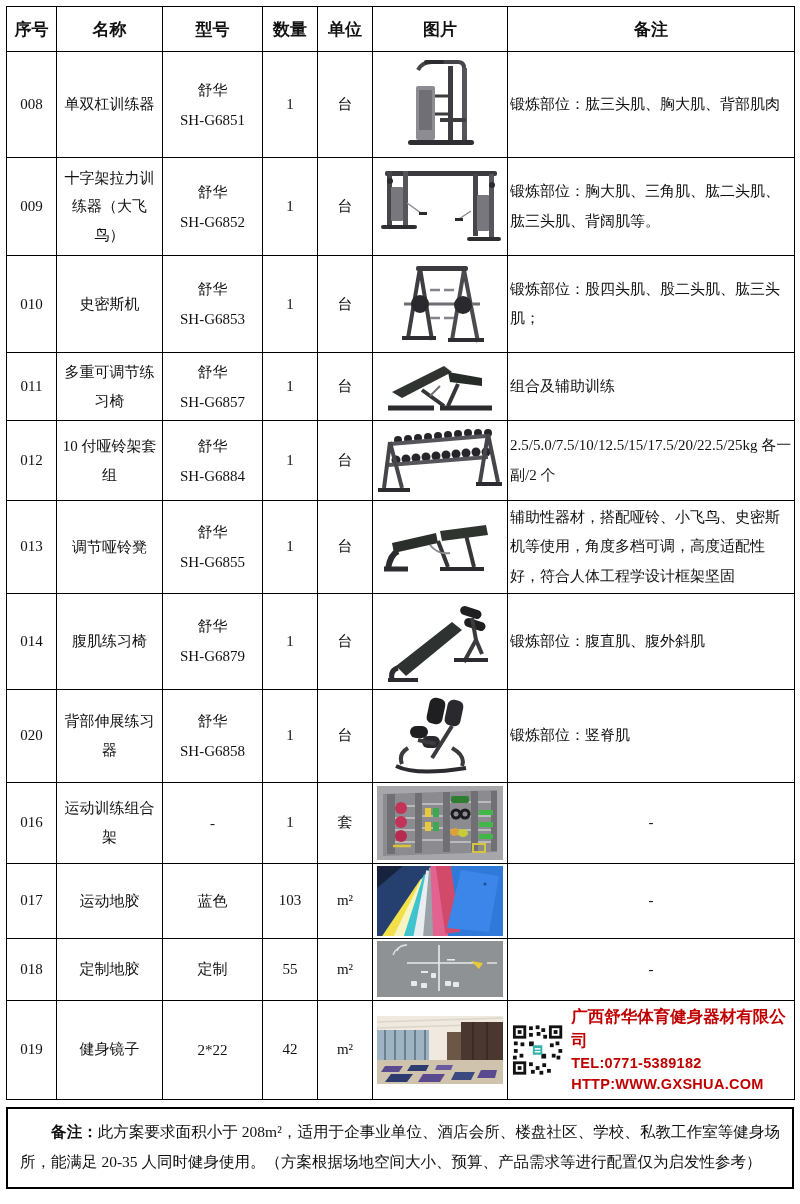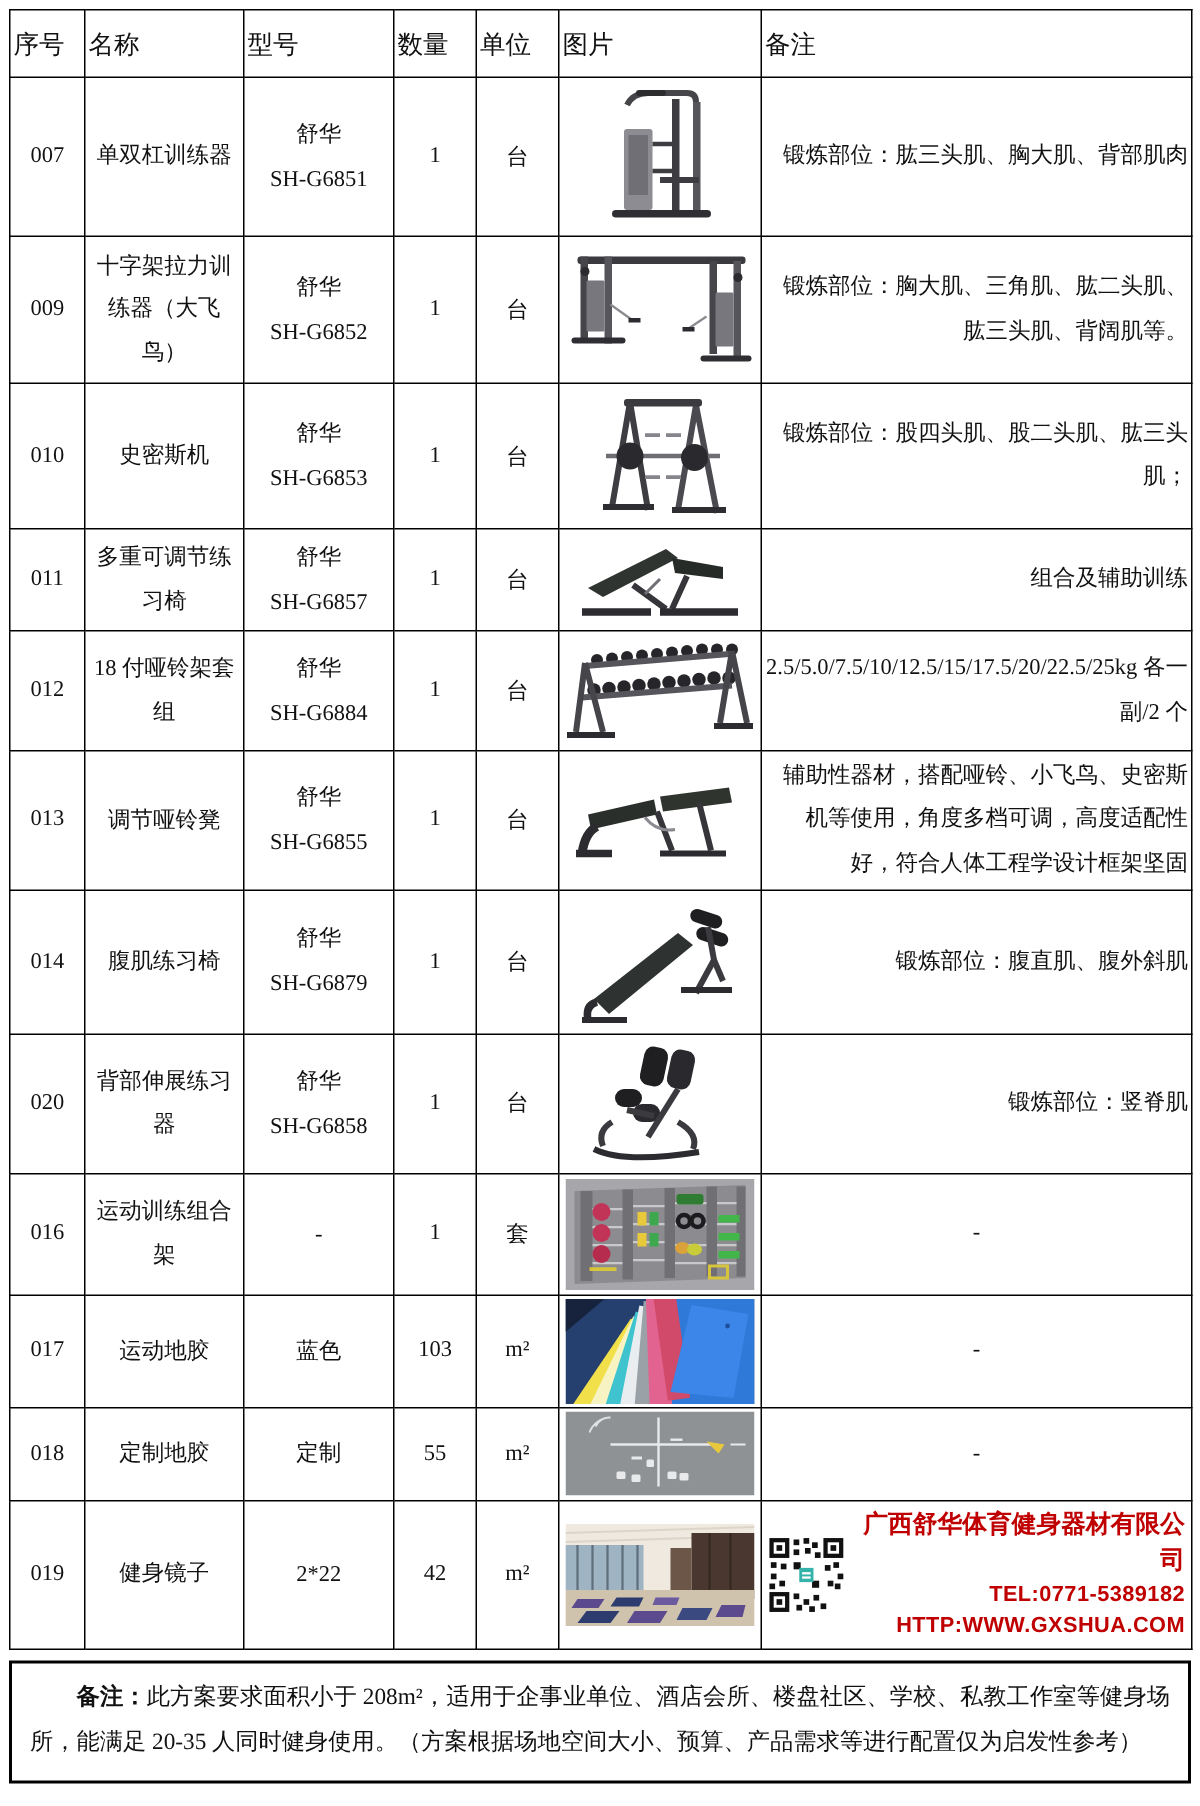--- a/index.html
+++ b/index.html
@@ -1,25 +1,25 @@
 <!DOCTYPE html>
 <html><head>
 <meta charset="utf-8">
 <style>
   html,body{margin:0;padding:0;background:#fff;}
   body{width:800px;height:1204px;font-family:"Liberation Serif","DejaVu Serif",serif;color:#111;}
   .page{width:788px;margin:6px auto 0 auto;}
   table.main{border-collapse:collapse;width:788px;table-layout:fixed;}
   table.main td,table.main th{border:1.5px solid #000;padding:2px;overflow:hidden;}
   .title-cell{height:37px;text-align:center;font-size:23px;font-weight:bold;letter-spacing:1px;}
-  th{height:40px;font-size:17px;font-weight:normal;text-align:left;}
+  th{height:40px;font-size:17px;font-weight:bold;text-align:center;}
   td{font-size:15px;text-align:center;vertical-align:middle;}
   td.name{padding:2px 13px;line-height:1.9;}
   td.model{line-height:2.0;text-align:center;}
-  td.remark{text-align:right;padding:4px 10px;line-height:1.95;font-size:15px;}
+  td.remark{text-align:left;padding:4px 10px;line-height:1.95;font-size:15px;}
   td.remark.center{text-align:center;}
   td.pic{padding:3px;}
   .pic-wrap{display:flex;align-items:center;justify-content:center;}
   .vendor{display:flex;align-items:center;gap:8px;padding:2px 2px;}
   .vendor-text{display:flex;flex-direction:column;justify-content:center;line-height:1.45;
     font-family:"Liberation Sans","DejaVu Sans",sans-serif;font-weight:bold;color:#c00000;}
   .vendor-company{font-size:16.5px;}
   .vendor-line{font-size:14.5px;letter-spacing:.3px;}
   .footnote{border:2px solid #000;margin-top:7px;padding:8px 12px 10px 12px;
     font-size:15.5px;line-height:1.95;text-align:justify;}
@@ -47,21 +47,21 @@
     <th>序号</th>
     <th>名称</th>
     <th>型号</th>
     <th>数量</th>
     <th>单位</th>
     <th>图片</th>
     <th>备注</th>
   </tr>
 
   <tr style="height:106px;">
-    <td>007</td>
+    <td>008</td>
     <td class="name">单双杠训练器</td>
     <td class="model">
       <div>舒华</div>
       <div>SH-G6851</div>
     </td>
     <td>1</td>
     <td>台</td>
     <td class="pic">
             <div class="pic-wrap">
       <svg width="88" height="98" viewBox="0 0 88 98">
@@ -156,21 +156,21 @@
         <path d="M10 52 h46 M62 52 h52" stroke="#2c2c30" stroke-width="5"></path>
         <path d="M52 40 l10 -10" stroke="#6f6f75" stroke-width="2"></path>
       </svg>
     </div>
           </td>
     <td class="remark">组合及辅助训练</td>
   </tr>
 
   <tr style="height:80px;">
     <td>012</td>
-    <td class="name">18 付哑铃架套组</td>
+    <td class="name">10 付哑铃架套组</td>
     <td class="model">
       <div>舒华</div>
       <div>SH-G6884</div>
     </td>
     <td>1</td>
     <td>台</td>
     <td class="pic">
             <div class="pic-wrap">
       <svg width="128" height="74" viewBox="0 0 128 74">
         <g fill="#26262a">

